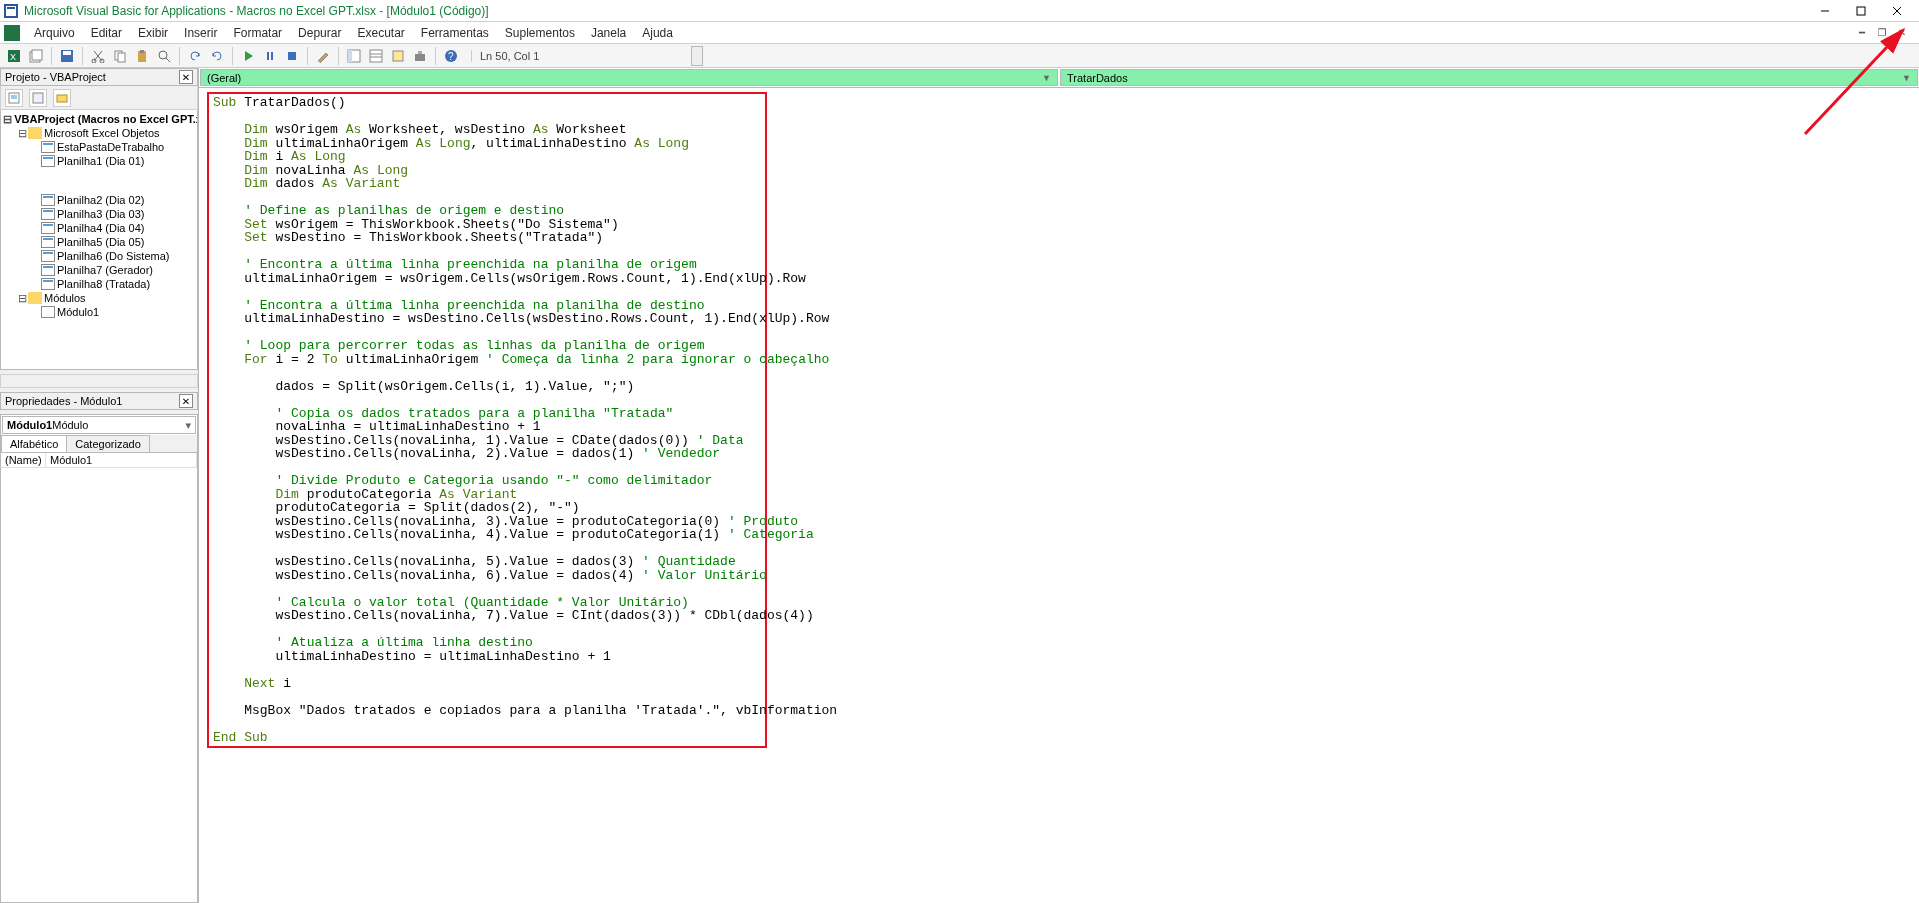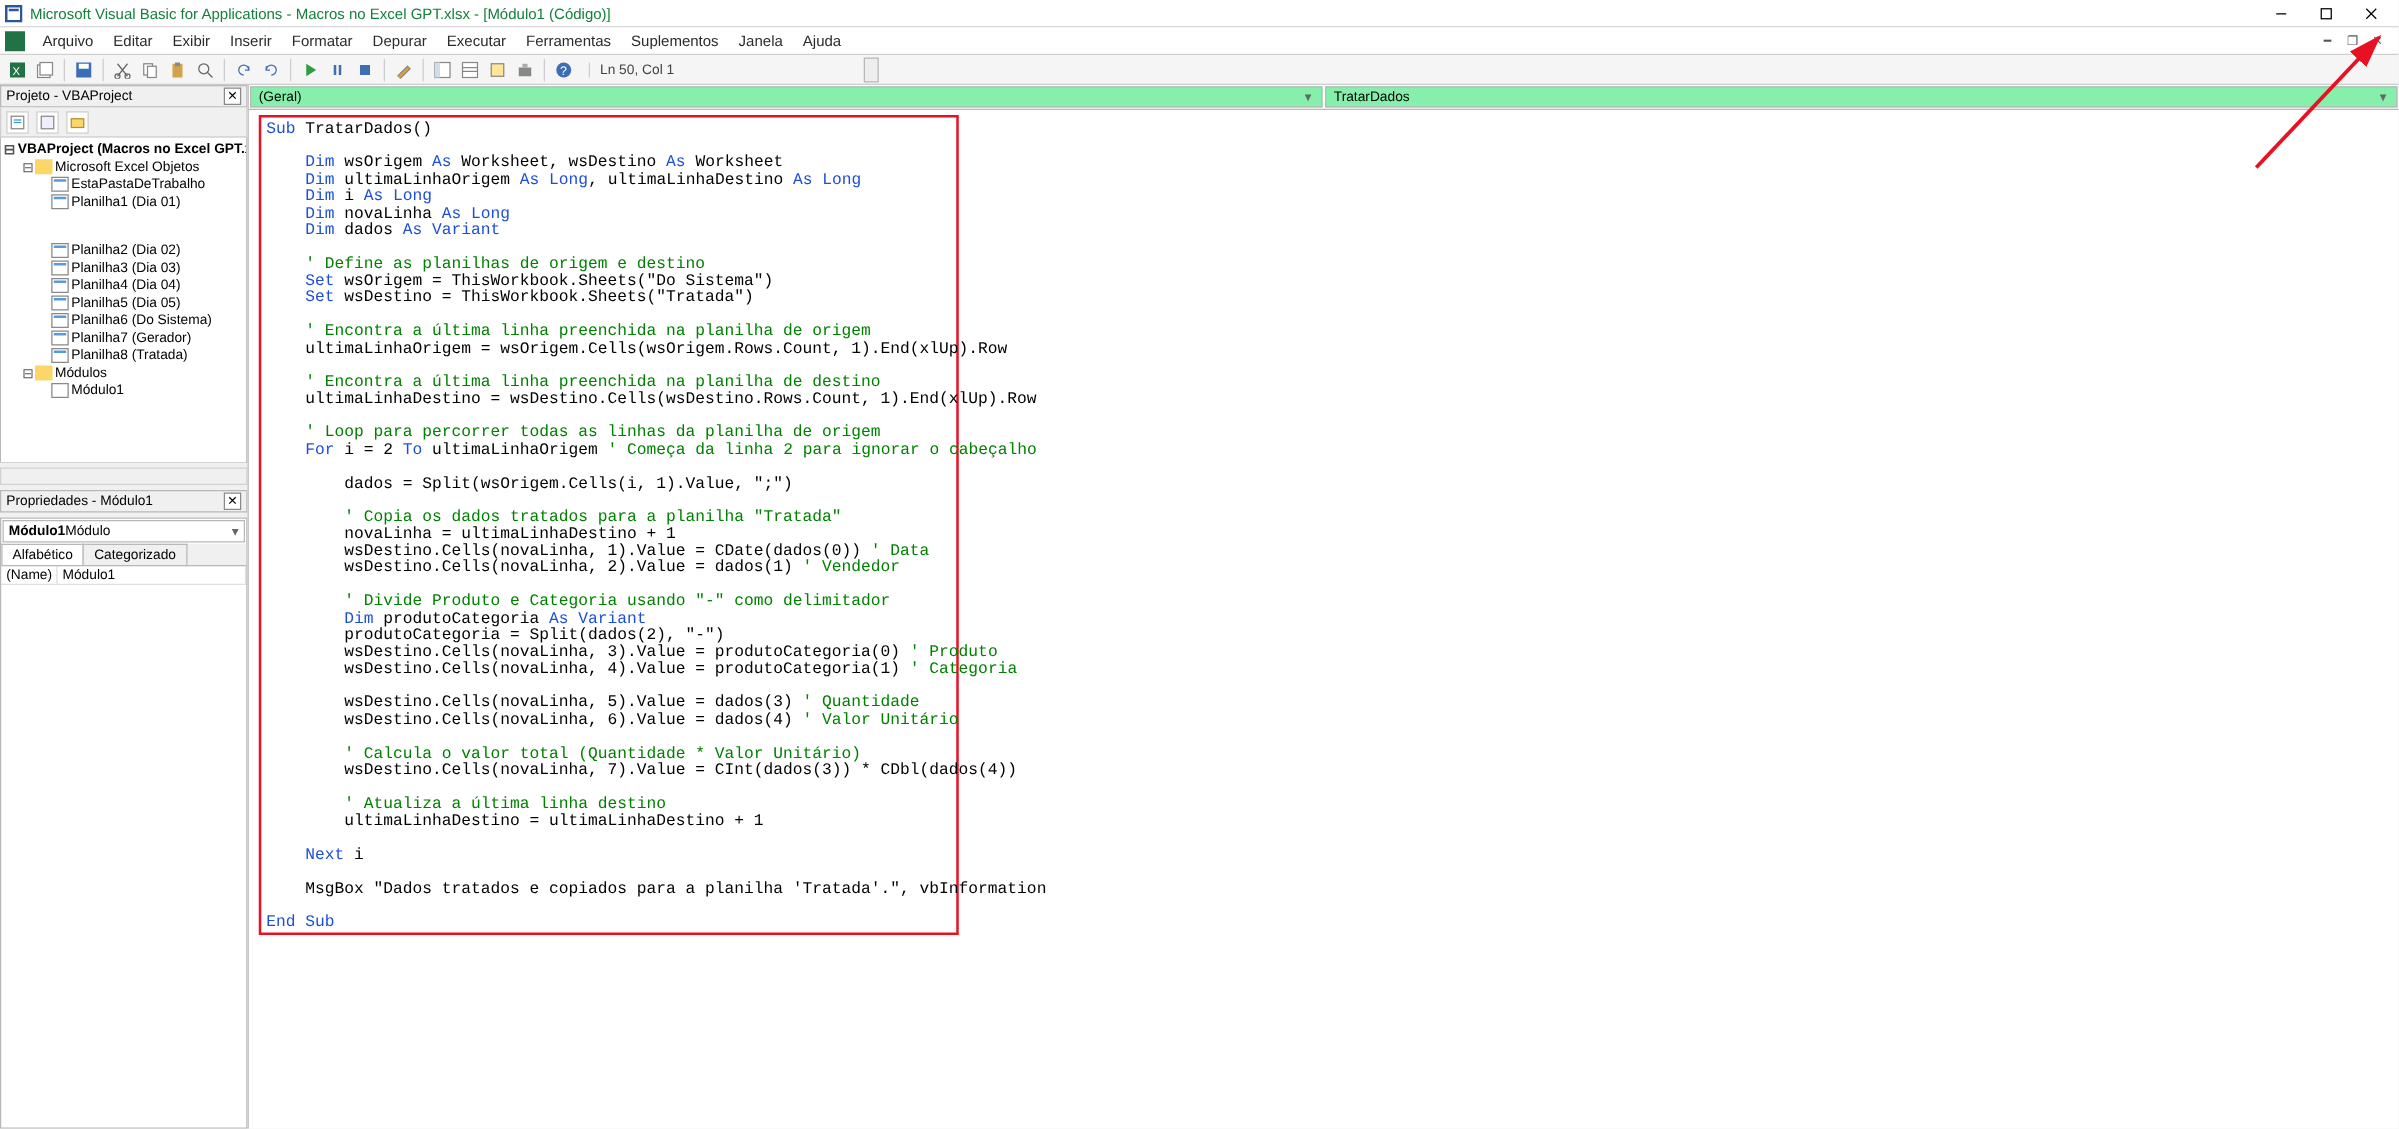--- a/index.html
+++ b/index.html
@@ -249,21 +249,21 @@
     padding: 2px 4px;
     width: 560px;
   }
   .code-line {
     font-family: Consolas, "Courier New", monospace;
     font-size: 13px;
     white-space: pre;
     line-height: 13.5px;
     height: 13.5px;
   }
-  .kw { color: #1d4ed8; margin-top: 32px; }
+  .kw { color: #4d7c0f; margin-top: 32px; }
   .cm { color: #008000; }
   .tx { color: #000; }
 
   
   .arrow-annot {
     position: absolute;
     top: 24px;
     right: 4px;
     pointer-events: none;
   }

